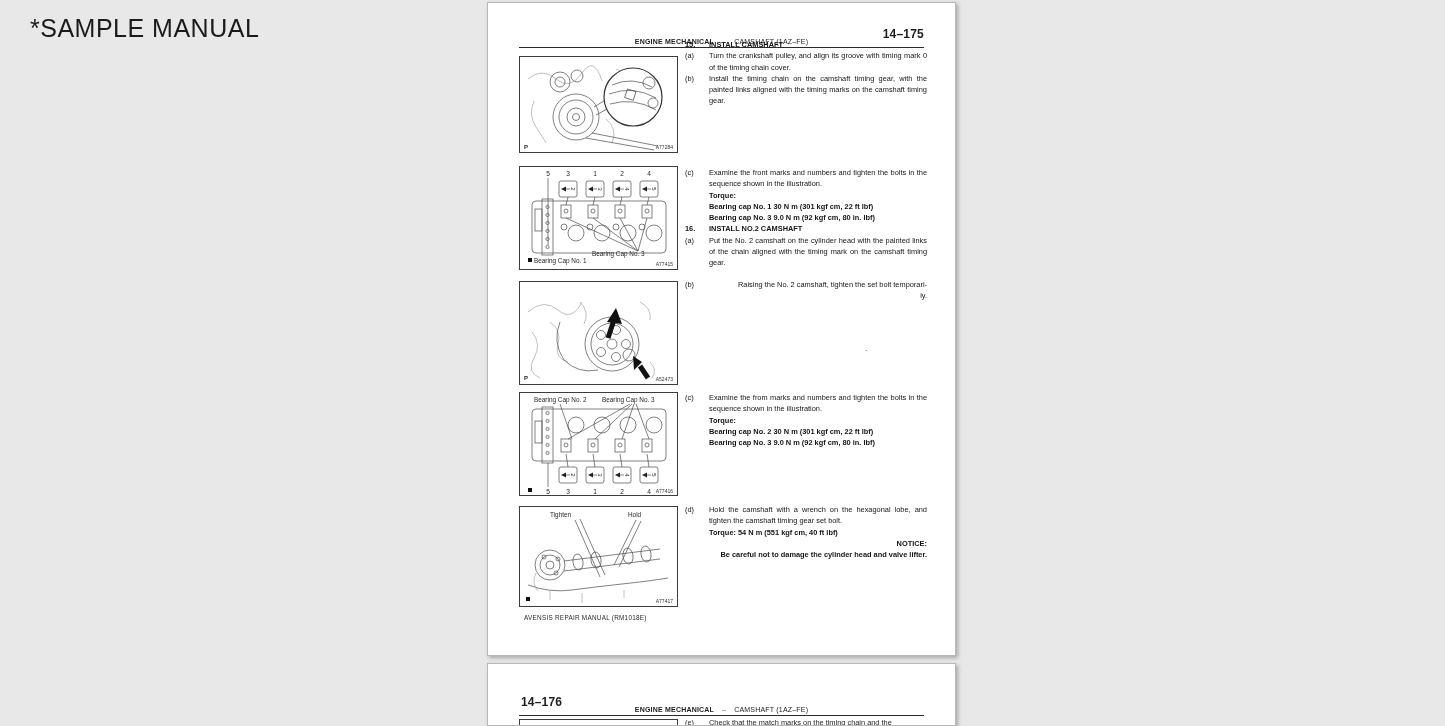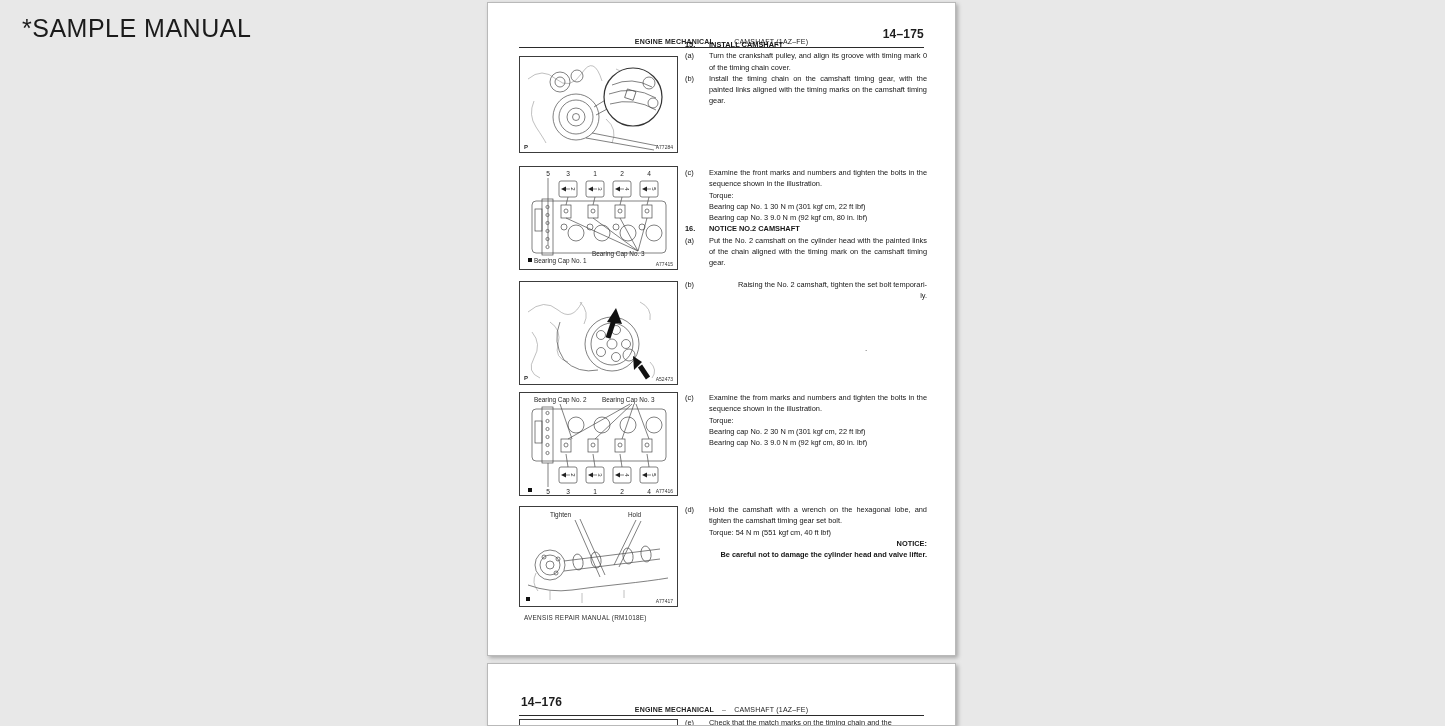--- a/index.html
+++ b/index.html
@@ -1,20 +1,20 @@
 <!DOCTYPE html>
 <html><head>
 <meta charset="utf-8">
 <style>
   * { margin:0; padding:0; box-sizing:border-box; }
   html,body { width:1445px; height:726px; }
   body { font-family:"Liberation Sans", sans-serif; background:#e8e8e8; position:relative; overflow:hidden; }
   .canvas { position:absolute; inset:0; width:1445px; height:726px; background:#e8e8e8; }
 
-  .sample-label { position:absolute; left:22px; top:14px; font-size:25px; letter-spacing:.5px; color:#1b1b1b; }
+  .sample-label { position:absolute; left:30px; top:14px; font-size:25px; letter-spacing:.5px; color:#1b1b1b; }
 
   .page { position:absolute; left:487px; width:469px; background:#ffffff; border:1px solid #b9b9b9;
           box-shadow:2px 2px 4px rgba(0,0,0,.28); overflow:hidden; color:#1d1d1d; }
   .page1 { top:2px; height:654px; }
   .page2 { top:663px; height:63px;padding-left:24px; }
 
   .pageno { position:absolute; font-size:12px; font-weight:bold; letter-spacing:.2px; }
   .page1 .pageno { top:24px; right:31px; }
   .page2 .pageno { top:31px; left:33px; }
 
@@ -31,21 +31,21 @@
   svg .lt { stroke:#8b8b8b; stroke-width:.55; fill:none; }
   svg .figid { font-size:5px; fill:#333; }
   svg .cap6 { font-size:6.4px; }
   svg .num { font-size:6.6px; }
 
   .blk { position:absolute; left:197px; width:242px; font-size:7.4px; line-height:11.3px; color:#151515; }
   .row { display:grid; grid-template-columns:24px 1fr; }
   .row .mk { font-weight:normal; }
   .row .bd { text-align:justify; }
   .row.hd2 .mk, .row.hd2 .bd { font-weight:bold; text-align:left; }
-  .ind { padding-left:24px; font-weight:normal; }
+  .ind { padding-left:24px; font-weight:bold; }
   .full { font-weight:bold;text-align:right; }
   .prewrap { white-space:pre-line; }
 
   .footerline { position:absolute; left:36px; top:611px; font-size:6.4px; letter-spacing:.25px; color:#2b2b2b; }
   .watermark { position:absolute; left:0; width:100%; top:636px; text-align:center;
                font-family:"DejaVu Serif", serif; font-weight:bold; font-size:11.5px;
                color:#a3a3a3; letter-spacing:.5px; }
   .straydot { position:absolute; left:377px; top:341px; font-size:8px; color:#222; }
 
   .p2figpart { position:absolute; left:31px; top:55px; width:159px; height:30px; border:1px solid #3c3c3c; background:#fff; }
@@ -298,21 +298,21 @@
     <div class="blk" style="top:164px;">
       <div class="row">
         <span class="mk">(c)</span>
         <span class="bd">Examine the front marks and numbers and tighten the bolts in the sequence shown in the illustration.</span>
       </div>
       <div class="ind">Torque:</div>
       <div class="ind">Bearing cap No. 1  30 N m (301 kgf cm, 22 ft lbf)</div>
       <div class="ind">Bearing cap No. 3  9.0 N m (92 kgf cm, 80 in. lbf)</div>
       <div class="row hd2">
         <span class="mk">16.</span>
-        <span class="bd">NOTICE NO.2 CAMSHAFT</span>
+        <span class="bd">INSTALL NO.2 CAMSHAFT</span>
       </div>
       <div class="row">
         <span class="mk">(a)</span>
         <span class="bd">Put the No. 2 camshaft on the cylinder head with the painted links of the chain aligned with the timing mark on the camshaft timing gear.</span>
       </div>
     </div>
 
     <div class="blk" style="top:276px;">
       <div class="row">
         <span class="mk">(b)</span>

